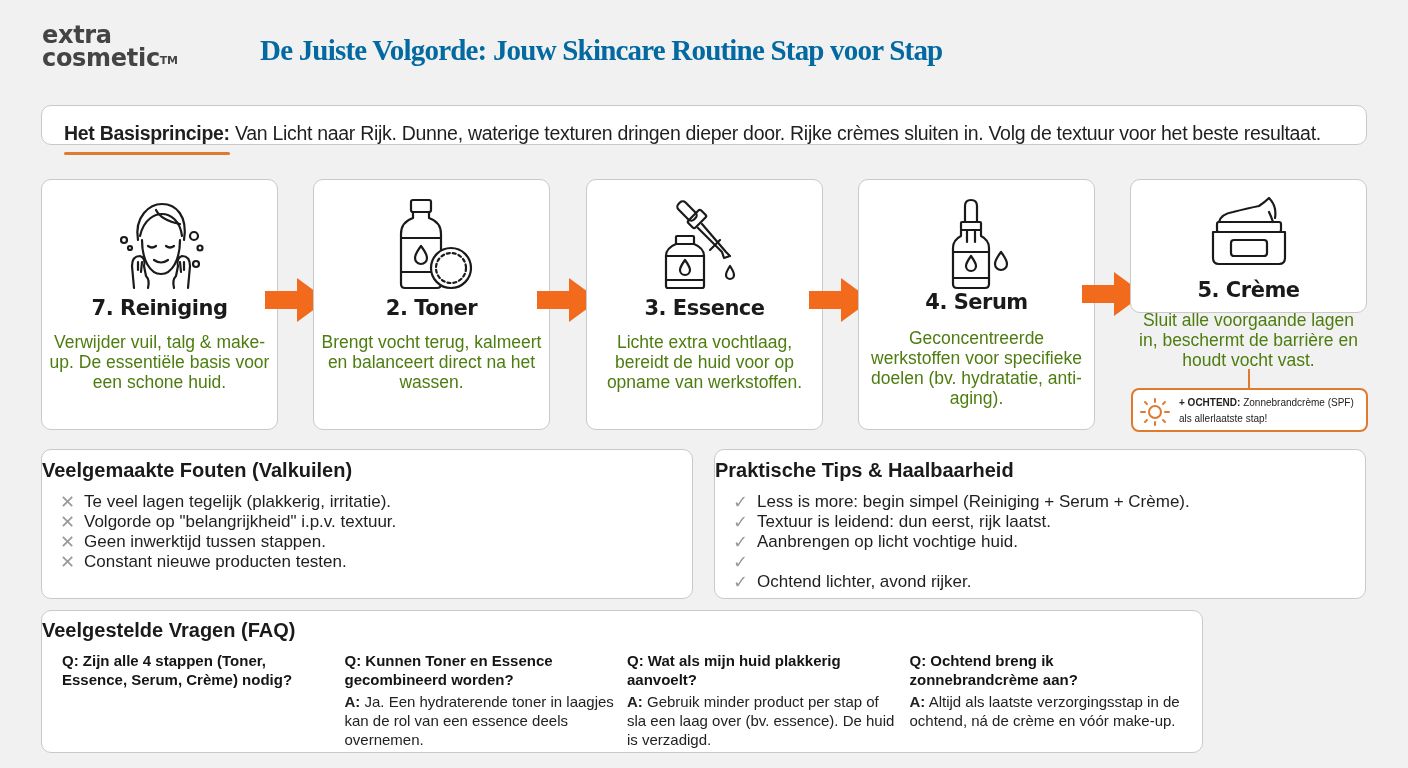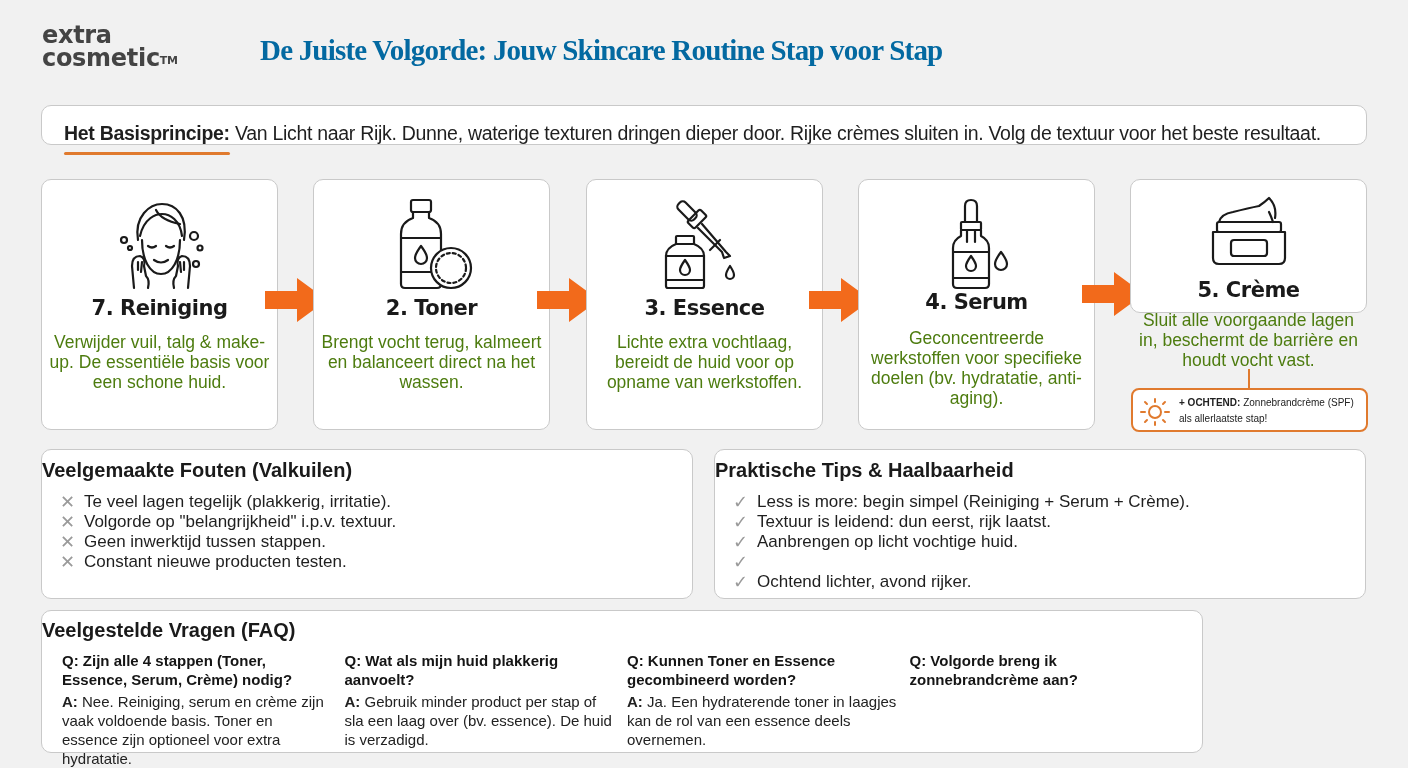--- a/index.html
+++ b/index.html
@@ -245,27 +245,27 @@
         <span>Ochtend lichter, avond rijker.</span>
       </li>
   </ul>
 </div>
 
 <div class="panel faq">
   <div class="box-title" style="top:8px">Veelgestelde Vragen (FAQ)</div>
   <div class="cols">
     <div class="col">
       <div class="q">Q: Zijn alle 4 stappen (Toner, Essence, Serum, Crème) nodig?</div>
-      <div class="a"><b>A:</b><span> Nee. Reiniging, serum en crème zijn vaak voldoende basis. Toner en essence zijn optioneel voor extra hydratatie.</span></div>
+    </div>
+    <div class="col">
+      <div class="q">Q: Kunnen Toner en Essence gecombineerd worden?</div>
+      <div class="a"><b>A:</b><span> Ja. Een hydraterende toner in laagjes kan de rol van een essence deels overnemen.</span></div>
     </div>
     <div class="col">
       <div class="q">Q: Wat als mijn huid plakkerig aanvoelt?</div>
       <div class="a"><b>A:</b><span> Gebruik minder product per stap of sla een laag over (bv. essence). De huid is verzadigd.</span></div>
     </div>
     <div class="col">
-      <div class="q">Q: Kunnen Toner en Essence gecombineerd worden?</div>
-      <div class="a"><b>A:</b><span> Ja. Een hydraterende toner in laagjes kan de rol van een essence deels overnemen.</span></div>
-    </div>
-    <div class="col">
-      <div class="q">Q: Volgorde breng ik zonnebrandcrème aan?</div>
+      <div class="q">Q: Ochtend breng ik zonnebrandcrème aan?</div>
+      <div class="a"><b>A:</b><span> Altijd als laatste verzorgingsstap in de ochtend, ná de crème en vóór make-up.</span></div>
     </div>
   </div>
 </div>
 
 </body></html>

